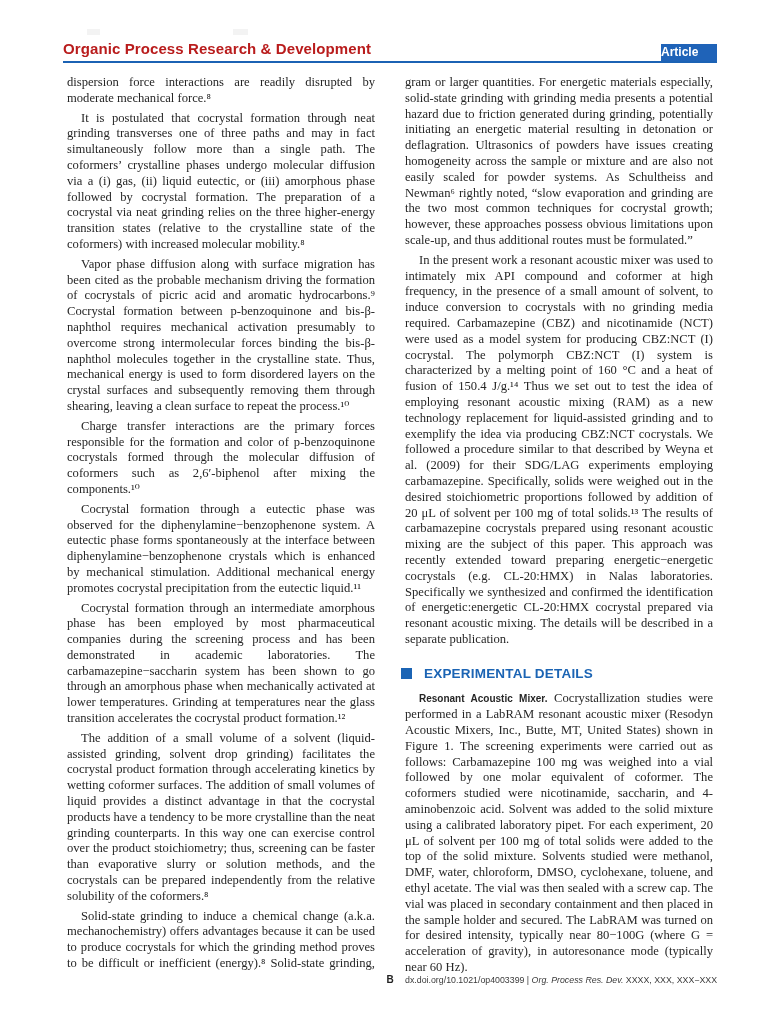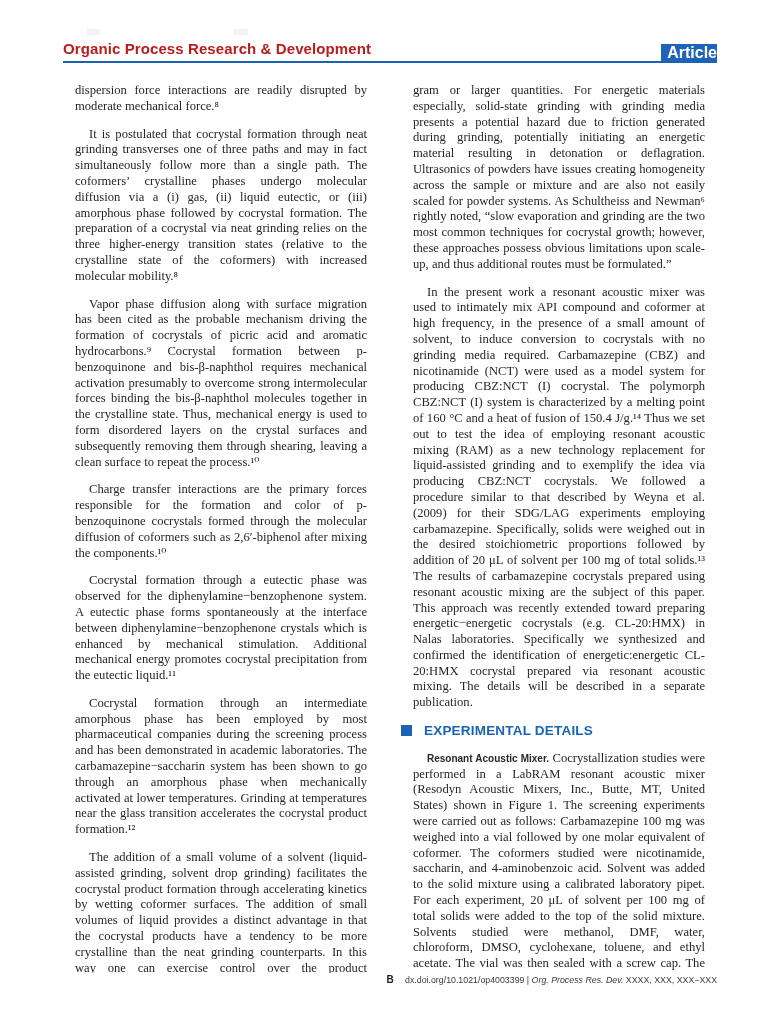--- a/index.html
+++ b/index.html
@@ -37,24 +37,24 @@
     left: 0; right: 0; bottom: -2px;
   }
   .article-badge {
     position: absolute;
     right: 0;
     bottom: 0;
     background: #1f63b8;
     color: #ffffff;
     font-family: "Liberation Sans", "DejaVu Sans", sans-serif;
     font-weight: bold;
-    font-size: 16px;
+    font-size: 12px;
     line-height: 17px;
     width: 56px;
-    text-align: right;
+    text-align: left;
     height: 17px;
   }
   .columns {
     position: absolute;
     top: 71px;
     left: 63px;
     width: 654px;
     height: 902px;
     display: flex;
     gap: 22px;
@@ -62,31 +62,31 @@
   }
   .col {
     width: 316px;
     height: 100%;
     overflow: hidden;
     text-align: justify;
     font-size: 12.6px;
     line-height: 15.8px;
   }
   .col p {
-    margin: 12px;
+    margin: 4px;
     text-indent: 14px;
   }
   .col p.flush { text-indent: 0; }
   .section-heading {
     font-family: "Liberation Sans", "DejaVu Sans", sans-serif;
     font-weight: bold;
     font-size: 13.5px;
     color: #1b64b4;
     letter-spacing: 0.2px;
-    margin: 12px 0 10px 0;
+    margin: 18px 0 10px 0;
     text-align: left;
     text-indent: 0;
     display: flex;
     align-items: center;
   }
   .section-bullet {
     display: inline-block;
     width: 11px;
     height: 11px;
     background: #1b64b4;

